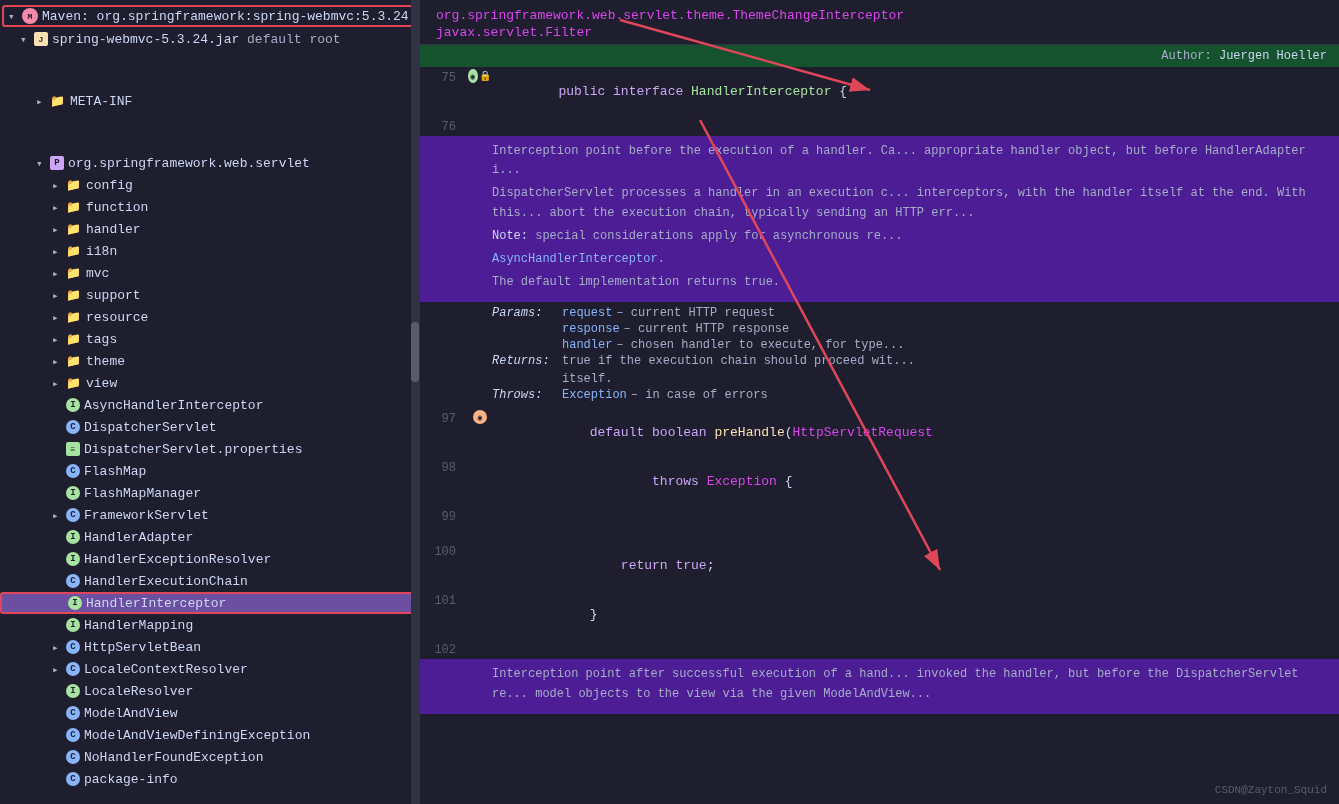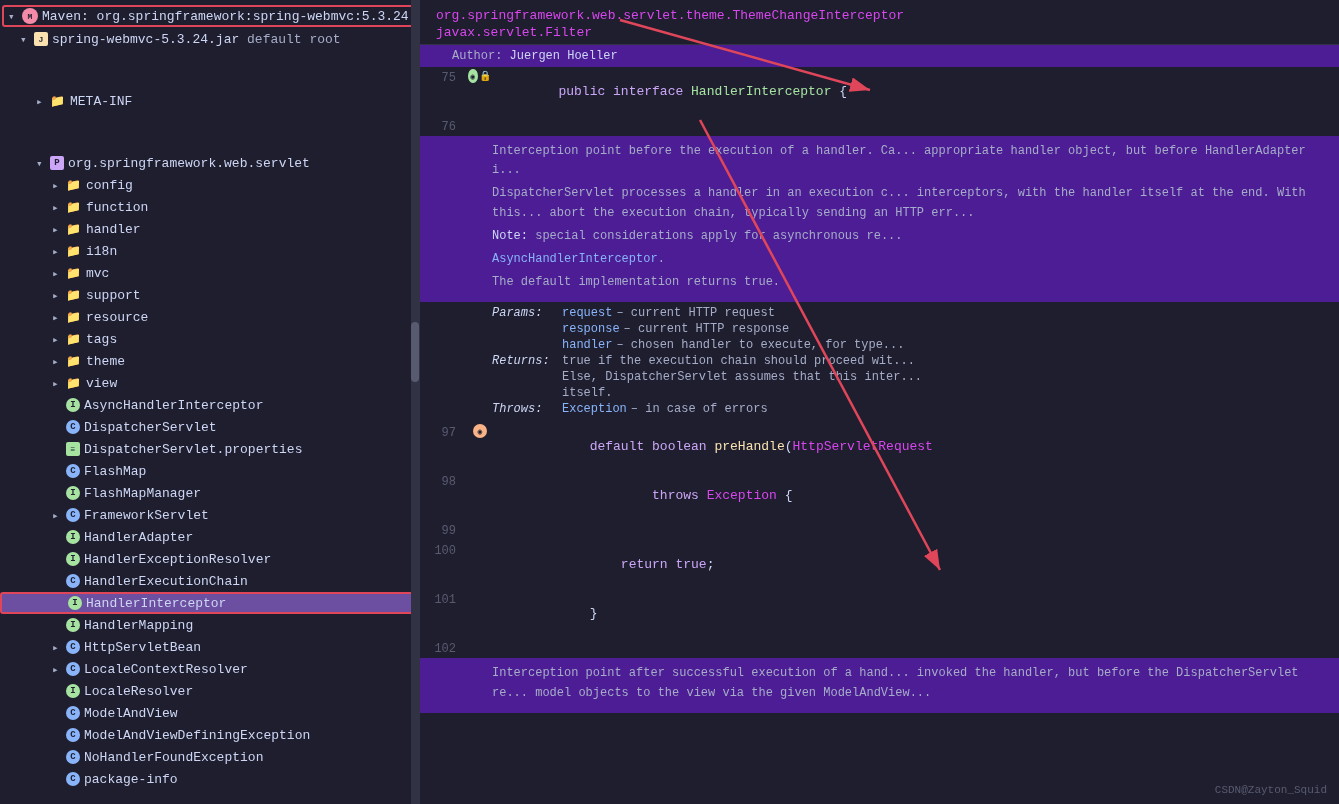--- a/index.html
+++ b/index.html
@@ -222,24 +222,25 @@
       font-size: 13px;
     }
     .kw-cyan { color: #d946ef; text-align: center; }
     .kw-green { color: #a6e3a1; }
     .kw-purple { color: #cba6f7; }
     .kw-white { color: #cdd6f4; }
     .kw-yellow { color: #f9e2af; }
 
     
     .author-line {
-      padding: 4px 32px;
+      padding: 4px 12px;
       color: #a6adc8;
       font-size: 12px;
-      background: #4c1d95;
+      background: #14532d;
+      text-align: right;
     }
 
     .code-line {
       display: flex;
       align-items: flex-start;
       min-height: 20px;
       font-size: 13px;
     }
 
     .line-number {
@@ -608,21 +609,20 @@
         <span class="param-key"></span>
         <span class="param-name">handler</span>
         <span class="param-desc">– chosen handler to execute, for type...</span>
       </div>
       <div class="param-row">
         <span class="param-key">Returns:</span>
         <span class="param-desc">true if the execution chain should proceed wit...</span>
       </div>
       <div class="param-row">
         <span class="param-key"></span>
-        <span class="param-desc">Else, DispatcherServlet assumes that this inter...</span>
       </div>
       <div class="param-row">
         <span class="param-key"></span>
         <span class="param-desc">itself.</span>
       </div>
       <div class="param-row">
         <span class="param-key">Throws:</span>
         <span class="link param-name">Exception</span>
         <span class="param-desc">– in case of errors</span>
       </div>
@@ -645,21 +645,21 @@
         <span class="kw-white">            </span><span class="kw-purple">throws </span><span class="kw-cyan">Exception </span><span class="kw-white">{</span>
       </div>
     </div>
 
     <div class="code-line" style="padding: 2px 0;">
       <div class="line-number">99</div>
       <div class="line-gutter"></div>
       <div class="line-content"></div>
     </div>
 
-    <div class="code-line" style="padding: 2px 0;">
+    <div class="code-line" style="padding: 2px 0; margin-top: 15px;">
       <div class="line-number">100</div>
       <div class="line-gutter"></div>
       <div class="line-content">
         <span class="kw-white">        </span><span class="kw-purple">return </span><span class="kw-purple">true</span><span class="kw-white">;</span>
       </div>
     </div>
 
     <div class="code-line" style="padding: 2px 0;">
       <div class="line-number">101</div>
       <div class="line-gutter"></div>

